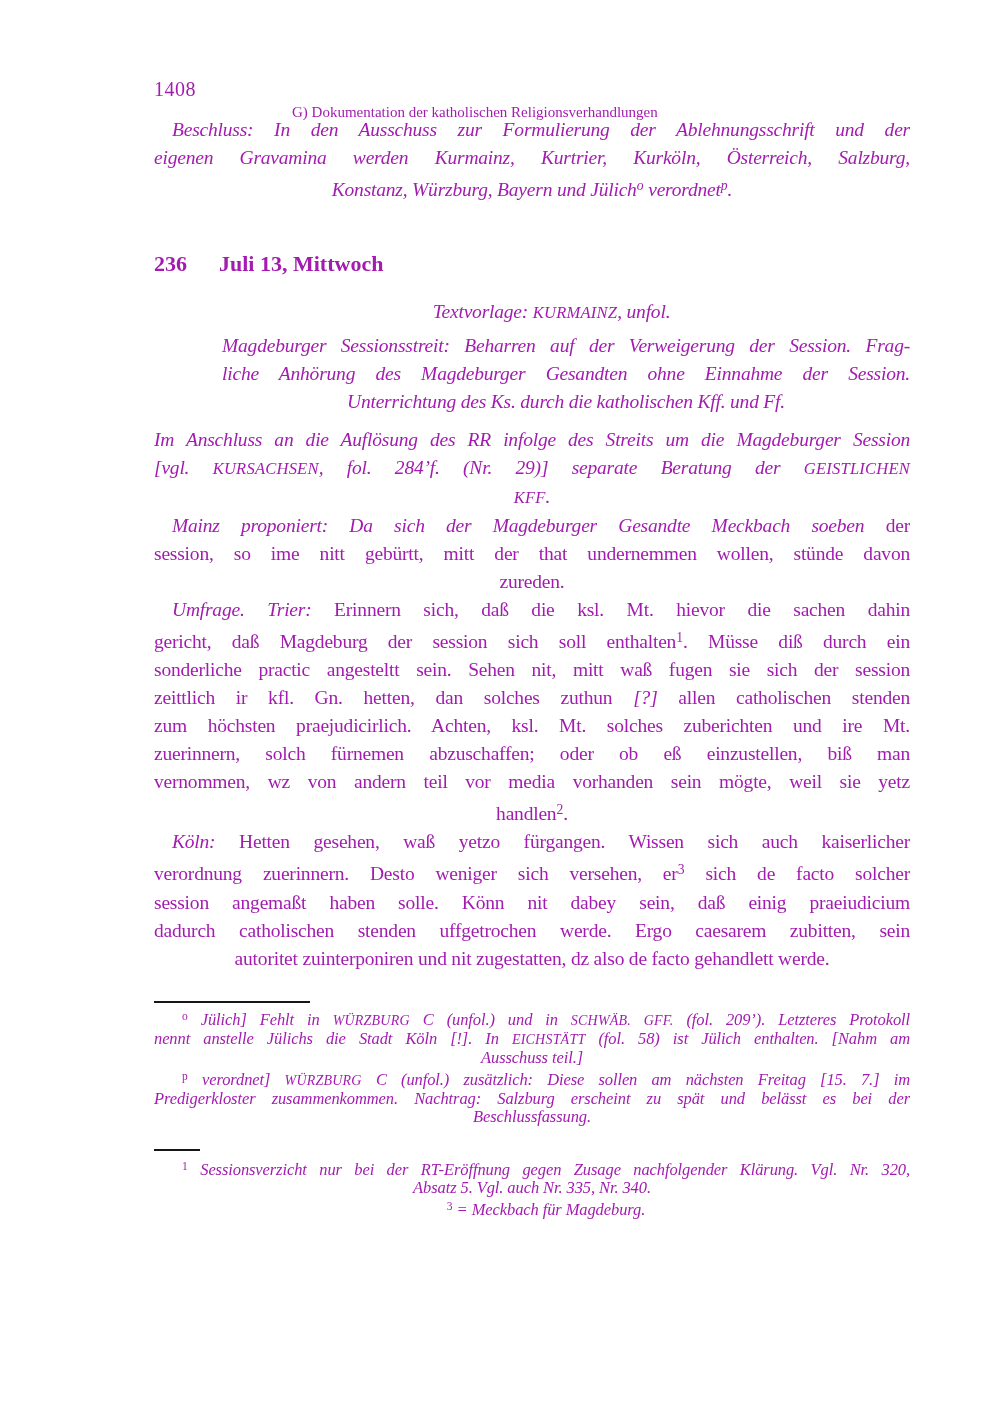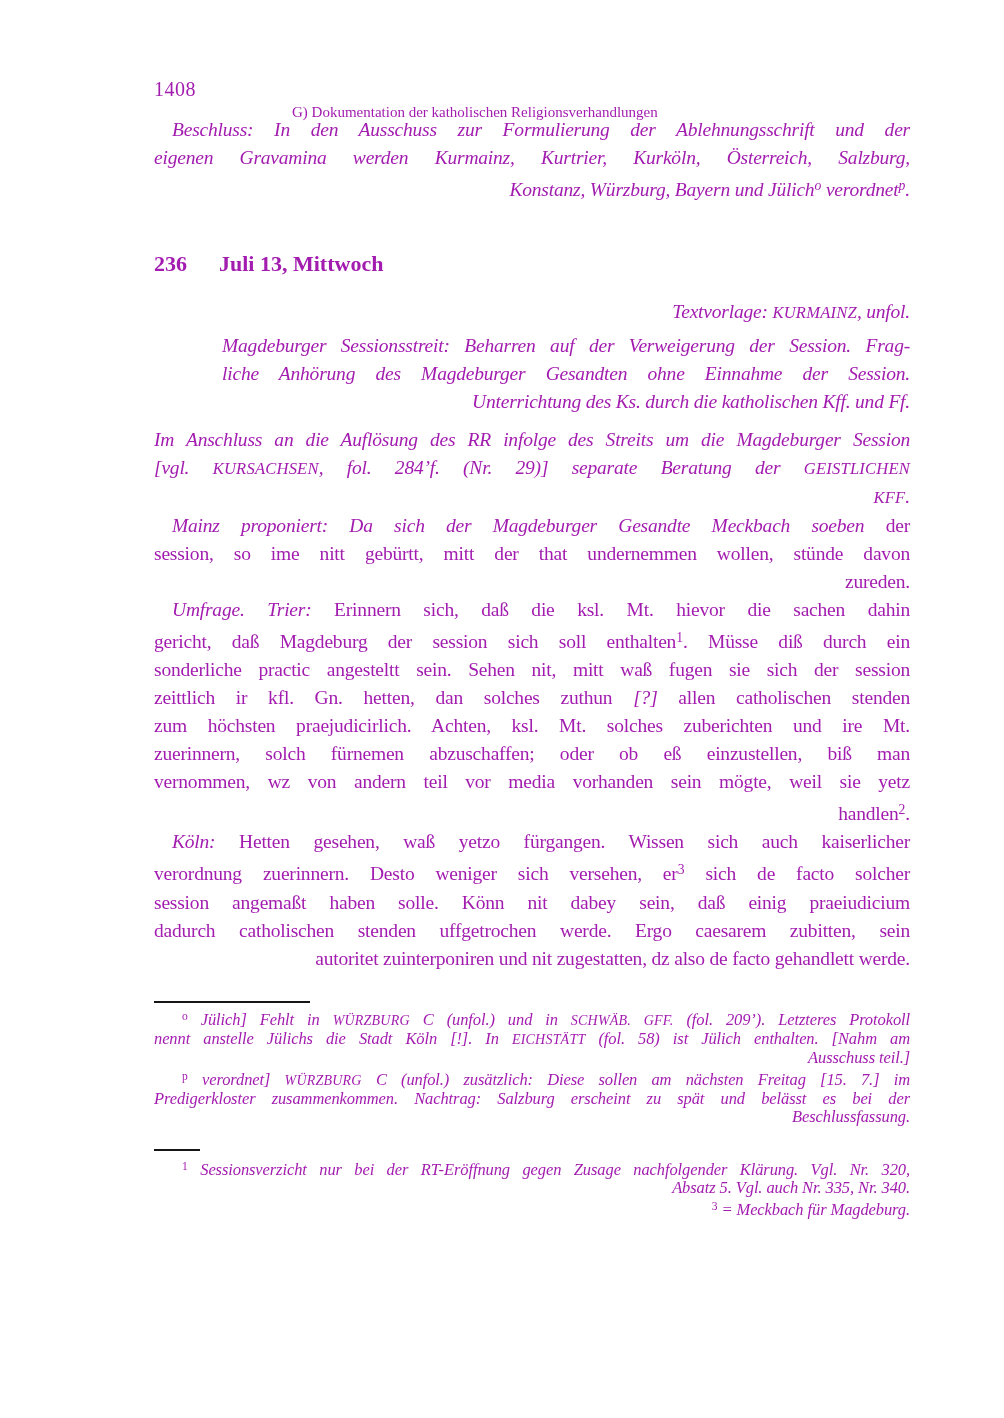--- a/index.html
+++ b/index.html
@@ -28,21 +28,21 @@
   
   #bodytext{
     position:absolute;left:154px;top:116px;width:756px;
     font-size:19.5px;line-height:28px;letter-spacing:-0.2px;
   }
   .line{
     text-align:justify;
     text-align-last:justify;
     white-space:normal;
   }
-  .line.last{text-align:right;text-align-last:auto;}
+  .line.last{text-align:center;text-align-last:auto;}
 
   
   .s-i{font-style:italic;}
   .s-r{font-style:normal;}
   .s-ic{font-style:italic;font-size:0.85em;letter-spacing:0.2px;}
   .s-is{font-style:italic;font-size:0.7em;vertical-align:0.45em;letter-spacing:0;}
   .s-rs{font-style:normal;font-size:0.7em;vertical-align:0.45em;letter-spacing:0;}
 
   
   [data-block="beschluss-paragraph"] .line:first-child,

